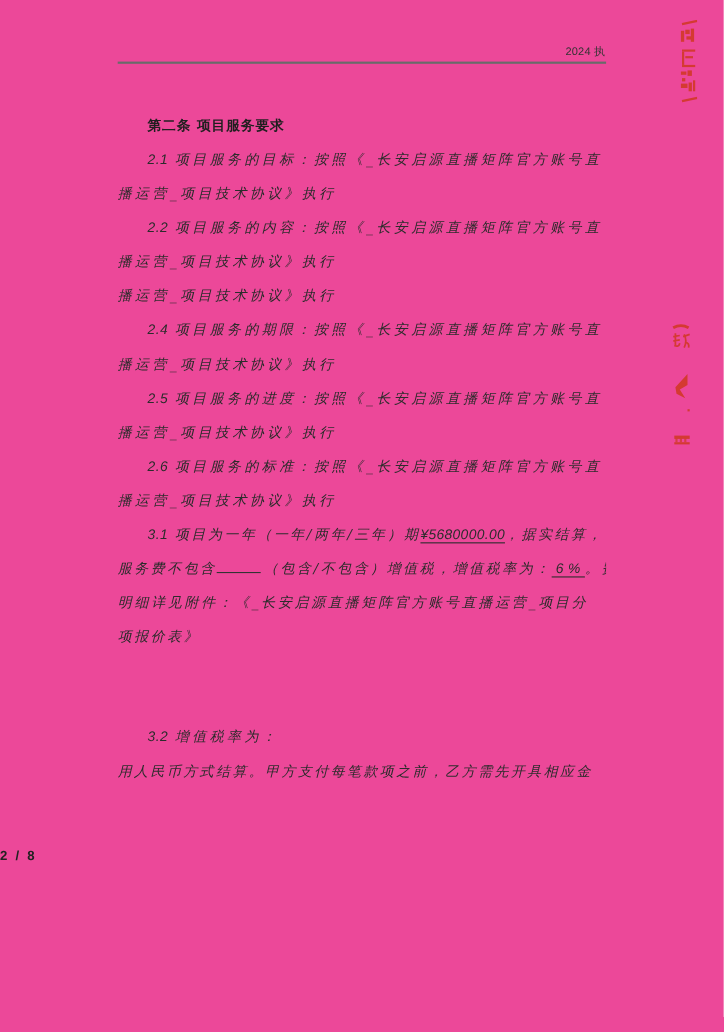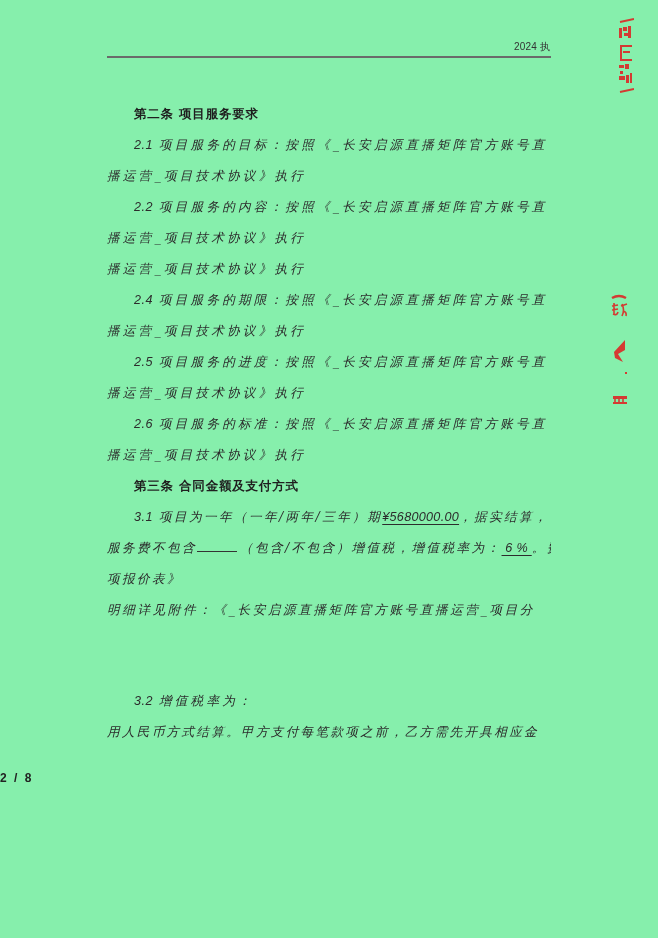--- a/index.html
+++ b/index.html
@@ -9,21 +9,21 @@
       overflow: hidden;
     }
     body {
       position: relative;
       font-family: "DejaVu Serif", "Liberation Serif", serif;
       color: #2a2a2a;
     }
     .page {
       position: absolute; left: 0; top: 0;
       width: 658px; height: 938px;
-      background: #86efac;
+      background: #ec4899;
     }
     .header-label {
       position: absolute;
       left: 514px; top: 40px;
       font-family: "Liberation Sans", "DejaVu Sans", sans-serif;
       font-size: 10px;
       color: #333;
       letter-spacing: 0.2px;
     }
     .header-rule {
@@ -178,27 +178,26 @@
     </div>
     <div class="para">
       <span class="line first"><span class="num">2.5</span><span>项目服务的进度：按照《_长安启源直播矩阵官方账号直</span></span>
       <span class="line">播运营_项目技术协议》执行</span>
     </div>
     <div class="para">
       <span class="line first"><span class="num">2.6</span><span>项目服务的标准：按照《_长安启源直播矩阵官方账号直</span></span>
       <span class="line">播运营_项目技术协议》执行</span>
     </div>
 
-    <div class="heading">第三条 合同金额及支付方式</div>
 
     <div class="para" style="letter-spacing:2.4px;">
       <span class="line first"><span class="num">3.1</span><span>项目为一年（一年/两年/三年）期</span><span class="u">¥5680000.00</span><span>，据实结算，</span></span>
       <span class="line"><span>服务费不包含</span><span class="blank"></span><span>（包含/不包含）增值税，增值税率为：</span><span class="u"> 6 % </span><span>。费用</span></span>
+      <span class="line" style="letter-spacing:2.6px;">明细详见附件：《_长安启源直播矩阵官方账号直播运营_项目分</span>
       <span class="line">项报价表》</span>
-      <span class="line" style="letter-spacing:2.6px;">明细详见附件：《_长安启源直播矩阵官方账号直播运营_项目分</span>
     </div>
 
     <div class="spacer"></div>
 
     <div class="para">
       <span class="line first"><span class="num">3.2</span><span>增值税率为：</span></span>
       <span class="line" style="letter-spacing:2.3px;">用人民币方式结算。甲方支付每笔款项之前，乙方需先开具相应金</span>
     </div>
   </div>
 

